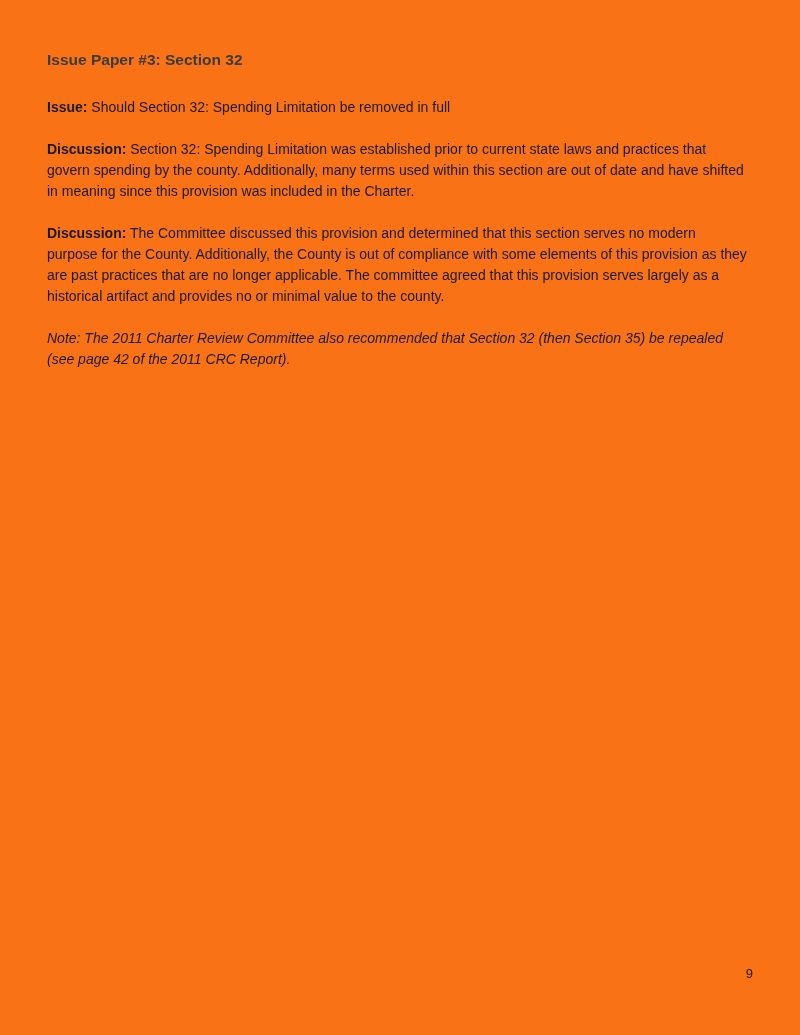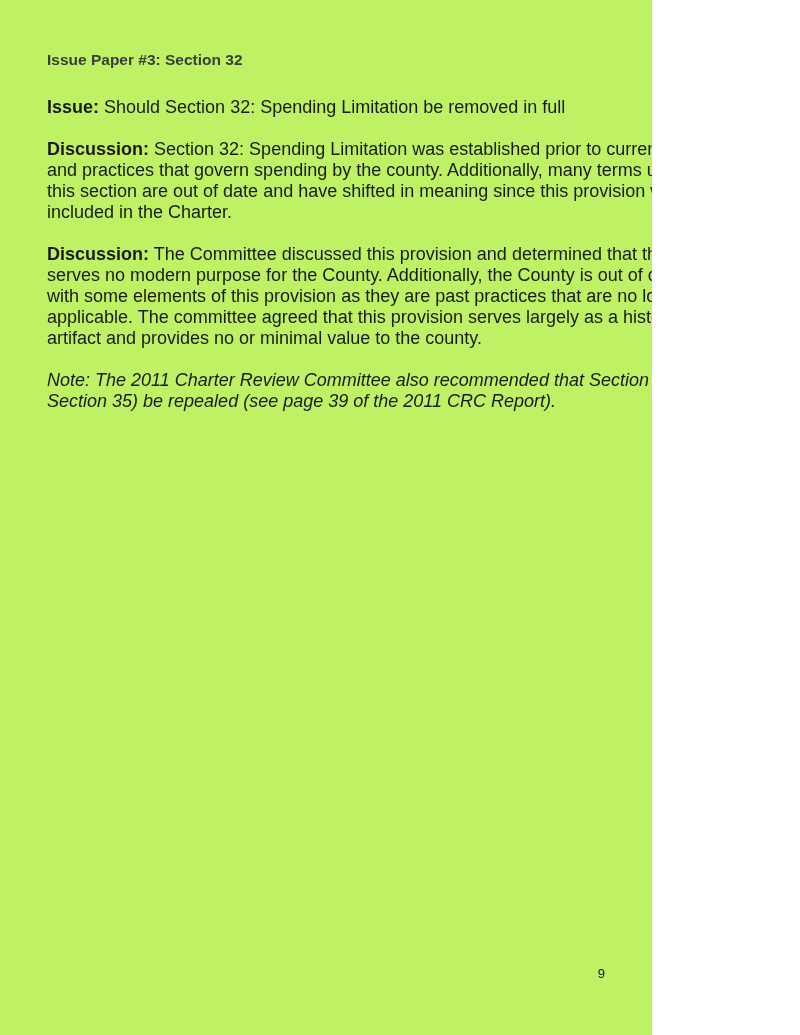--- a/index.html
+++ b/index.html
@@ -2,41 +2,41 @@
 <html><head>
 <meta charset="utf-8">
 <style>
   html, body {
     margin: 0;
     padding: 0;
     background: #ffffff;
   }
   .page {
     position: relative;
-    width: 652px;
+    width: 800px;
     height: 1035px;
-    background: #bef264;
+    background: #f97316;
     font-family: "Liberation Sans", sans-serif;
     overflow: hidden;
   }
   .content {
     position: absolute;
     top: 50px;
     left: 47px;
     width: 702px;
   }
   .doc-title {
     font-size: 15.5px;
     line-height: 19px;
     font-weight: bold;
     color: #3c3c3c;
     margin: 0 0 28px 0;
   }
   .para {
-    font-size: 18px;
+    font-size: 14px;
     line-height: 21px;
     color: #1a1a1a;
     margin: 0 0 21px 0;
   }
   .para .label {
     font-weight: bold;
   }
   .para.note {
     font-style: italic;
   }
@@ -57,18 +57,18 @@
 
     <h1 class="doc-title">Issue Paper #3: Section 32</h1>
 
     <p class="para"><span class="label">Issue:</span> <span>Should Section 32: Spending Limitation be removed in full</span></p>
 
     <p class="para"><span class="label">Discussion:</span> <span>Section 32: Spending Limitation was established prior to current state laws and practices that govern spending by the county. Additionally, many terms used within this section are out of date and have shifted in meaning since this provision was included in the Charter.</span></p>
 
     <p class="para"><span class="label">Discussion:</span> <span>The Committee discussed this provision and determined that this section serves no modern purpose for the County. Additionally, the County is out of compliance with some elements of this provision as they are past practices that are no longer applicable. The committee agreed that this provision serves largely as a historical artifact and provides no or minimal value to the county.</span></p>
 
 
-    <p class="para note"><span>Note: The 2011 Charter Review Committee also recommended that Section 32 (then Section 35) be repealed (see page 39 of the 2011 CRC Report).</span></p>
+    <p class="para note"><span>Note: The 2011 Charter Review Committee also recommended that Section 32 (then Section 35) be repealed (see page 42 of the 2011 CRC Report).</span></p>
 
   </div>
 
   <div class="page-number">9</div>
 </div>
 
 </body></html>

